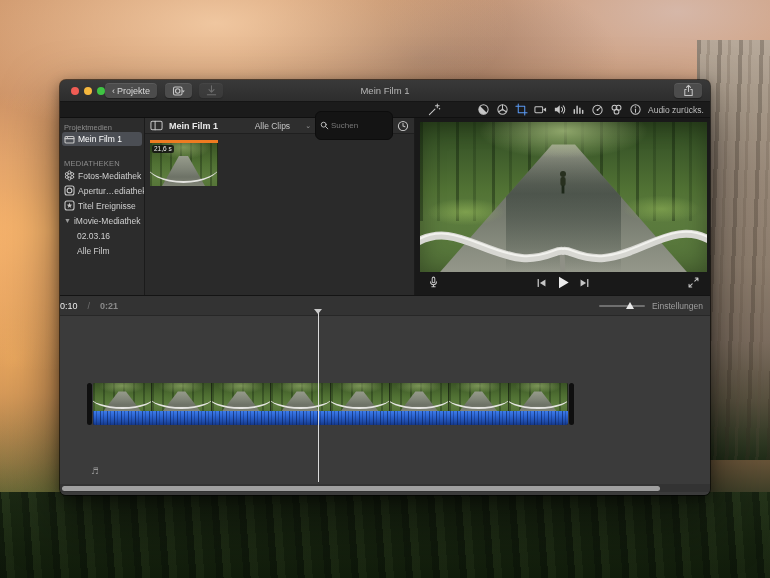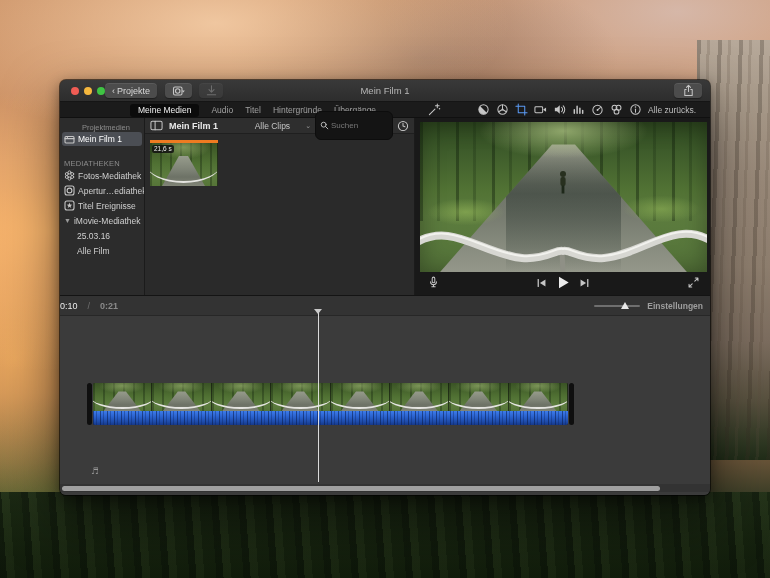--- a/index.html
+++ b/index.html
@@ -48,21 +48,21 @@
   .tab { font-size:8.5px; color:#a0a0a0; white-space:nowrap; }
   .tab.sel { background:#0b0b0b; color:#f2f2f2; padding:1.5px 8px; border-radius:3px; }
   .vtb-wand { position:absolute; left:368px; top:1px; }
   .vtb-icons { position:absolute; left:417px; top:1px; display:flex; gap:6px; align-items:center; }
   .vtb-reset { position:absolute; left:588px; top:0; height:16px; display:flex; align-items:center; font-size:8.5px; color:#bfbfbf; white-space:nowrap; }
   .ic { display:block; }
 
   
   .panes { position:relative; height:178px; display:flex; border-bottom:1px solid #141414; }
   .sidebar { width:85px; background:#2c2c2c; border-right:1px solid #1b1b1b; padding-top:4px; }
-  .sb-h { height:10px; font-size:7.5px; color:#8c8c8c; padding:0 22px; display:flex; align-items:center; }
+  .sb-h { height:10px; font-size:7.5px; color:#8c8c8c; padding:0 4px; display:flex; align-items:center; }
   .sb-sec { margin-top:12px; height:10px; font-size:7.5px; color:#8c8c8c; padding:0 4px; letter-spacing:.2px; display:flex; align-items:center;text-align:right; }
   .sb-row { height:15px; display:flex; align-items:center; gap:3px; padding:0 4px; font-size:8.5px; color:#d0d0d0; white-space:nowrap; overflow:hidden; }
   .sb-row.sel { background:#4b4e54; border-radius:3px; margin:0 2px; padding:0 2px; color:#fff; height:14px; }
   .sb-row.child { padding-left:17px; }
   .sb-ico { flex:0 0 auto; display:flex; }
 
   .browser { width:270px; background:#2a2a2a; border-right:1px solid #1b1b1b; }
   .br-head { height:16px; display:flex; align-items:center; gap:4px; padding:0 5px; background:#2e2e2e; border-bottom:1px solid #1f1f1f; }
   .br-title { font-size:9px; font-weight:bold; color:#eaeaea; margin-left:2px; }
   .br-right { margin-left:auto; display:flex; align-items:center; gap:4px; }
@@ -93,21 +93,21 @@
   .v-svg { position:absolute; inset:0; }
   .v-ctrl { position:absolute; left:0; right:0; bottom:0; height:24px; }
   .v-mic { position:absolute; left:12px; top:5px; }
   .v-center { position:absolute; left:50%; top:4px; transform:translateX(-50%); display:flex; align-items:center; gap:8px; }
   .v-fs { position:absolute; right:10px; top:5px; }
 
   
   .tl-toolbar { position:relative; height:20px; background:#333333; border-bottom:1px solid #272727; }
   .tl-time { position:absolute; inset:0; display:flex; align-items:center; justify-content:flex-start; gap:10px; font-size:9px; }
   .tl-cur { color:#ededed; } .tl-sep { color:#6f6f6f; } .tl-tot { color:#8a8a8a;font-weight:bold; }
-  .tl-right { position:absolute; right:7px; top:0; bottom:0; display:flex; align-items:center; gap:7px;font-weight:bold; }
+  .tl-right { position:absolute; right:7px; top:0; bottom:0; display:flex; align-items:center; gap:7px; }
   .zslider { position:relative; width:46px; height:10px; }
   .zslider::before { content:""; position:absolute; left:0; right:0; top:4.5px; height:1.5px; background:#6f6f6f; border-radius:1px; }
   .zthumb { position:absolute; left:58%; top:1px; width:0; height:0; border-left:4px solid transparent; border-right:4px solid transparent; border-bottom:7.5px solid #e9e9e9; }
   .settings-label { font-size:8.5px; color:#9e9e9e; }
 
   
   .timeline { position:relative; height:179px; background:#3b3b3b; }
   .clip { position:absolute; left:33px; top:67px; width:475px; height:42px; border-radius:2px; overflow:hidden; background:#1a1a1a; }
   .frames { display:flex; height:28px; }
   .frame { position:relative; flex:1 1 0; overflow:hidden; border-right:1px solid rgba(8,8,8,.45);
@@ -170,27 +170,20 @@
       <div class="tbtn" id="btn-share">
         <svg class="ic" width="13" height="13" viewBox="0 0 14 14">
             <path d="M7 1.5 V8"></path>
             <path d="M4.8 3.6 L7 1.4 L9.2 3.6"></path>
             <path d="M4.5 5.8 H3 V12.5 H11 V5.8 H9.5"></path>
           </svg>
       </div>
     </div>
 
     <div class="tabband">
-      <div class="tabs">
-        <span class="tab sel">Meine Medien</span>
-        <span class="tab">Audio</span>
-        <span class="tab">Titel</span>
-        <span class="tab">Hintergründe</span>
-        <span class="tab">Übergänge</span>
-      </div>
       <svg class="ic vtb-wand" width="13" height="13" viewBox="0 0 14 14">
           <path d="M1.5 12.5 L7.5 6.5"></path>
           <path d="M10 1 v4 M8 3 h4"></path>
           <circle class="fill" cx="12.4" cy="6.2" r=".8"></circle>
         </svg>
       <div class="vtb-icons">
         <svg class="ic" width="13" height="13" viewBox="0 0 14 14">
             <circle cx="7" cy="7" r="5"></circle>
             <path class="fill" d="M7 2 a5 5 0 0 0 0 10 Z" transform="rotate(-45 7 7)"></path>
           </svg>
@@ -224,21 +217,21 @@
             <circle cx="4.8" cy="5.1" r="2.6"></circle>
             <circle cx="9.2" cy="5.1" r="2.6"></circle>
             <circle cx="7" cy="9.3" r="2.6"></circle>
           </svg>
         <svg class="ic" width="13" height="13" viewBox="0 0 14 14">
             <circle cx="7" cy="7" r="5"></circle>
             <path d="M7 6.6 V10"></path>
             <circle class="fill" cx="7" cy="4.3" r=".85"></circle>
           </svg>
       </div>
-      <div class="vtb-reset">Alle zurücks.</div>
+      <div class="vtb-reset">Audio zurücks.</div>
     </div>
 
     <div class="panes">
 
       <aside class="sidebar">
         <div class="sb-h">Projektmedien</div>
         <div class="sb-row sel">
           <svg class="sb-ico" width="11" height="11" viewBox="0 0 11 11">
               <rect x="1" y="2.5" width="9" height="6.5" rx="1"></rect>
               <path d="M1 4.6 H10 M3.4 2.5 V4.6"></path>
@@ -269,21 +262,21 @@
               <rect x="1" y="1" width="9" height="9" rx="2"></rect>
               <path class="fill" d="M5.5 2.6 L6.2 4.6 L8.3 4.65 L6.65 5.95 L7.25 8 L5.5 6.8 L3.75 8 L4.35 5.95 L2.7 4.65 L4.8 4.6 Z"></path>
             </svg>
           <span>Titel Ereignisse</span>
         </div>
         <div class="sb-row">
           <span class="chev">▼</span>
           <span>iMovie-Mediathek</span>
         </div>
         <div class="sb-row child">
-          <span>25.03.16</span>
+          <span>02.03.16</span>
         </div>
         <div class="sb-row child">
           <span>Alle Film</span>
         </div>
       </aside>
 
       <section class="browser">
         <div class="br-head">
           <svg class="ic" width="13" height="13" viewBox="0 0 14 14">
               <rect x="1" y="2.5" width="12" height="9" rx="1.5"></rect>

